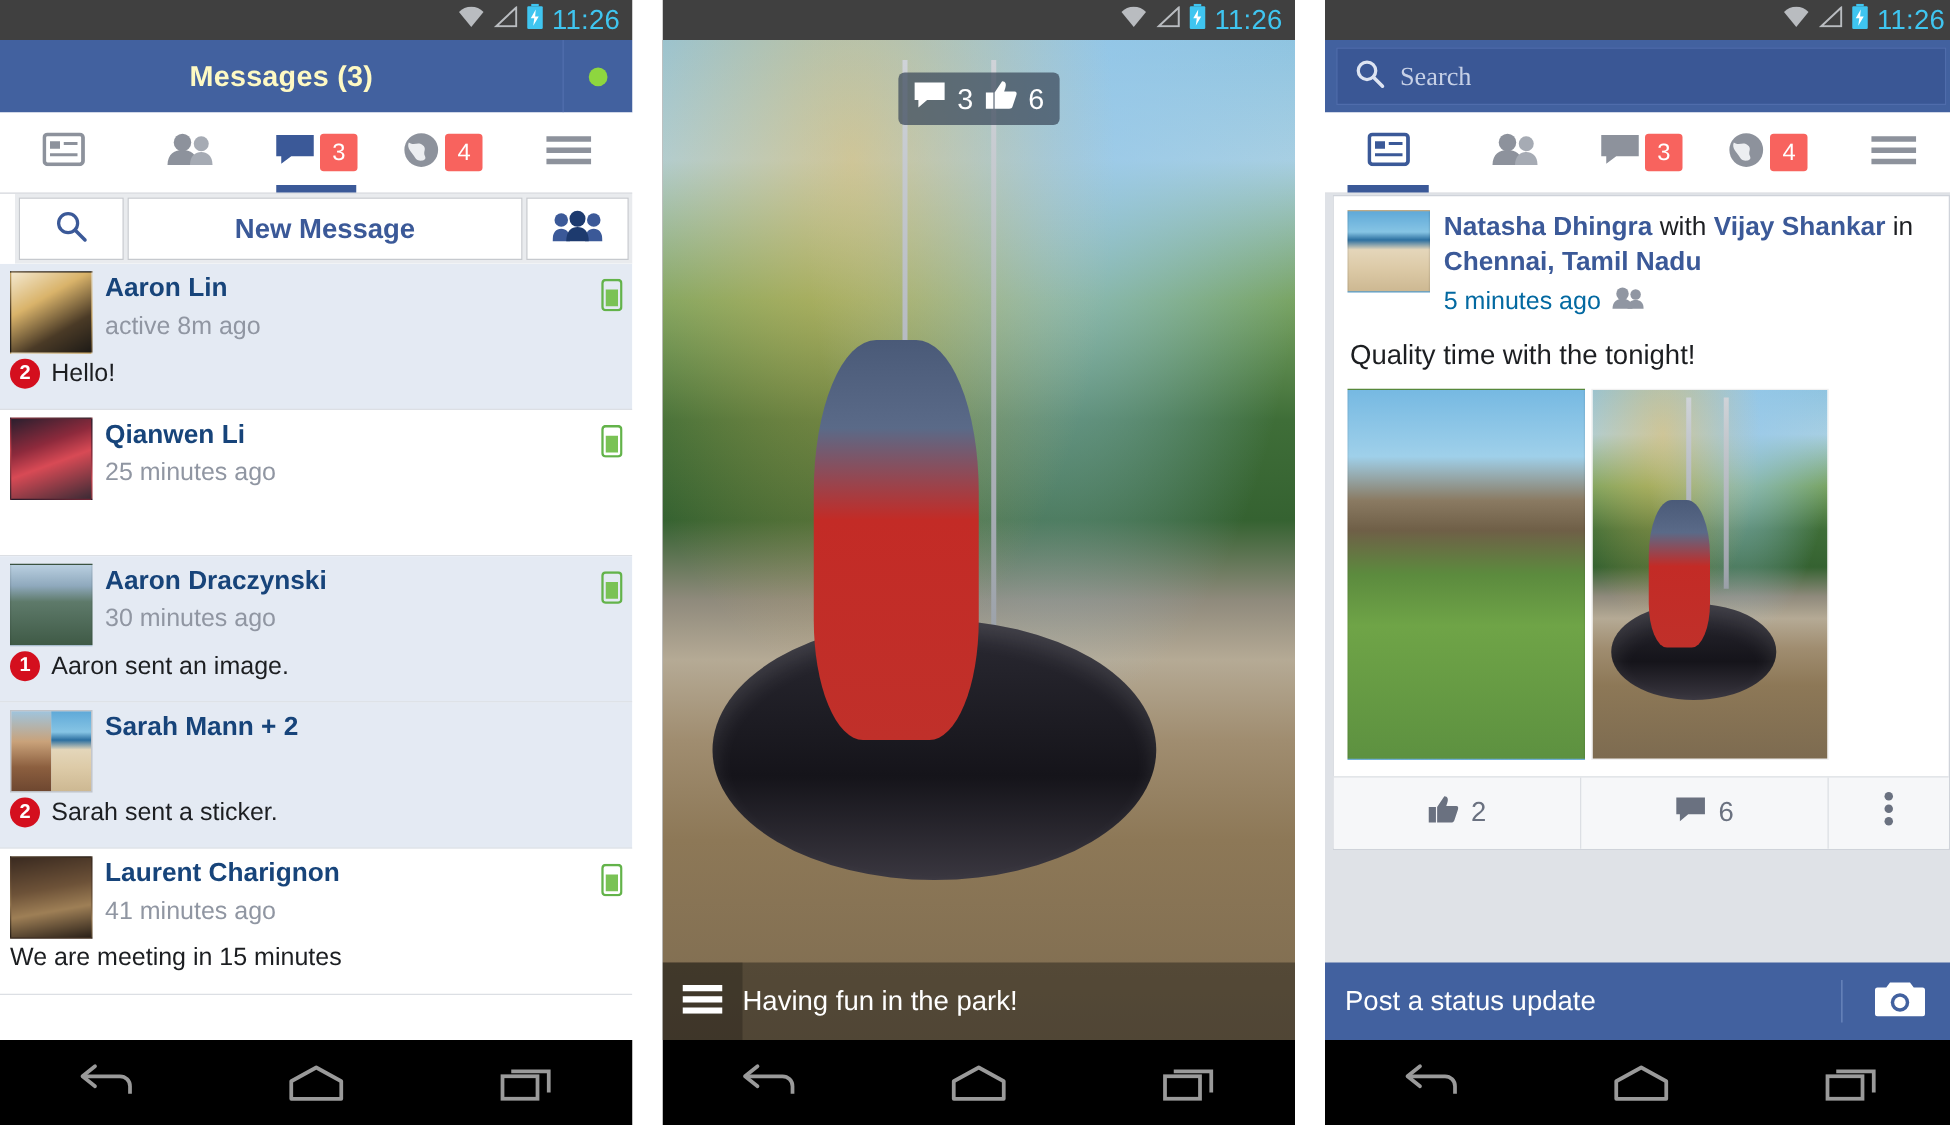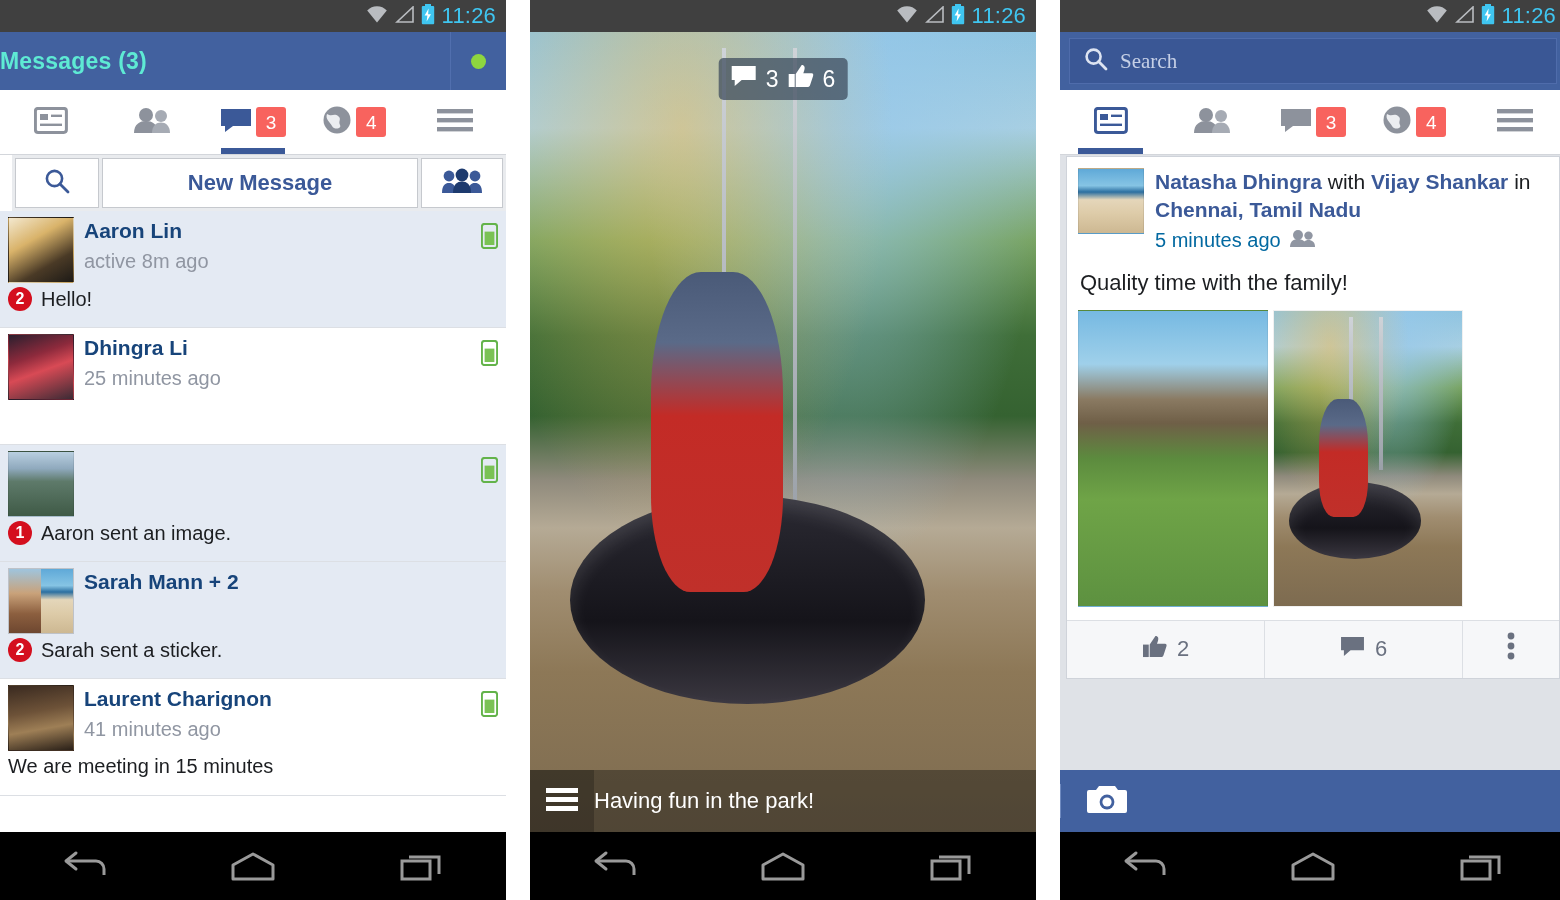--- a/index.html
+++ b/index.html
@@ -32,21 +32,21 @@
     background: #000; display: flex; align-items: center; justify-content: space-around;
   }
   .navbtn { width: 70px; height: 46px; display: flex; align-items: center; justify-content: center; }
 
   
   .fb-header {
     height: 58px; background: #42619f; display: flex; align-items: center;
     position: relative;
   }
   .fb-header-title {
-    flex: 1; color: #5eead4; font-size: 23px; font-weight: bold;
+    flex: 1; text-align: center; color: #fef9c3; font-size: 23px; font-weight: bold;
     letter-spacing: .2px;
   }
   .presence-box {
     width: 56px; height: 58px; border-left: 1px solid #516fae;
     display: flex; align-items: center; justify-content: center;
   }
   .presence-dot { width: 15px; height: 15px; border-radius: 50%; background: #8ed63f; }
 
   .tabbar {
     height: 65px; background: #fff; display: flex; align-items: stretch;
@@ -316,35 +316,39 @@
         <div class="thread-snippet">
           <span class="count-badge">2</span>
           <span>Hello!</span>
         </div>
       </div>
 
       <div class="thread read">
         <div class="thread-top">
           <div class="avatar img-hat"></div>
           <div class="thread-meta">
-            <div class="thread-name">Dhingra  Li</div>
+            <div class="thread-name">Qianwen  Li</div>
             <div class="thread-time">25 minutes ago</div>
           </div>
         </div>
         <div class="mobile-ico">
           <svg width="17" height="26" viewBox="0 0 17 26">
               <rect x="0.9" y="0.9" width="15.2" height="24.2" rx="2.6" fill="none" stroke="#63b34a" stroke-width="2"></rect>
               <rect x="3.6" y="8.6" width="9.8" height="13.4" fill="#7ac255"></rect>
             </svg>
         </div>
       </div>
 
       <div class="thread unread">
         <div class="thread-top">
           <div class="avatar img-hike"></div>
+          <div class="thread-meta">
+            <div class="thread-name">Aaron Draczynski</div>
+            <div class="thread-time">30 minutes ago</div>
+          </div>
         </div>
         <div class="mobile-ico">
           <svg width="17" height="26" viewBox="0 0 17 26">
               <rect x="0.9" y="0.9" width="15.2" height="24.2" rx="2.6" fill="none" stroke="#63b34a" stroke-width="2"></rect>
               <rect x="3.6" y="8.6" width="9.8" height="13.4" fill="#7ac255"></rect>
             </svg>
         </div>
         <div class="thread-snippet">
           <span class="count-badge">1</span>
           <span>Aaron sent an image.</span>
@@ -601,21 +605,21 @@
                     <circle cx="9" cy="6" r="5" fill="#9096a2"></circle>
                     <path d="M1 18 C1 12 5 10 9 10 C13 10 17 12 17 18 Z" fill="#9096a2"></path>
                     <circle cx="19.5" cy="6.6" r="4.2" fill="#9096a2"></circle>
                     <path d="M13 18 C13 13 16 11 19.5 11 C23 11 26 13 26 18 Z" fill="#9096a2"></path>
                   </svg>
               </span>
             </div>
           </div>
         </div>
 
-        <div class="post-body">Quality time with the family!</div>
+        <div class="post-body">Quality time with the tonight!</div>
 
         <div class="post-photos">
           <div class="ph ph1 img-mom-kid"></div>
           <div class="ph ph2" style="position:relative">
             <div class="img-swing">
               <div class="swing-chain" style="left:40%;height:52%"></div>
               <div class="swing-chain" style="left:56%;height:52%"></div>
               <div class="swing-tire"></div>
               <div class="swing-kid"></div>
             </div>
@@ -648,20 +652,21 @@
                   <circle cx="4" cy="24" r="3.4" fill="#6a7180"></circle>
                 </svg>
             </span>
           </div>
         </div>
 
       </div>
     </div>
 
     <div class="composer">
+      <div class="composer-text">Post a status update</div>
       <div class="composer-sep"></div>
       <div class="composer-cam">
         <span>
           <svg width="42" height="32" viewBox="0 0 42 32">
               <path d="M13 3 h16 l3 4 h7 a2 2 0 0 1 2 2 v19 a2 2 0 0 1 -2 2 h-36 a2 2 0 0 1 -2 -2 v-19 a2 2 0 0 1 2 -2 h7 z" fill="#fff"></path>
               <circle cx="21" cy="19" r="7.4" fill="#42619f"></circle>
               <circle cx="21" cy="19" r="4.6" fill="#fff"></circle>
             </svg>
         </span>
       </div>

